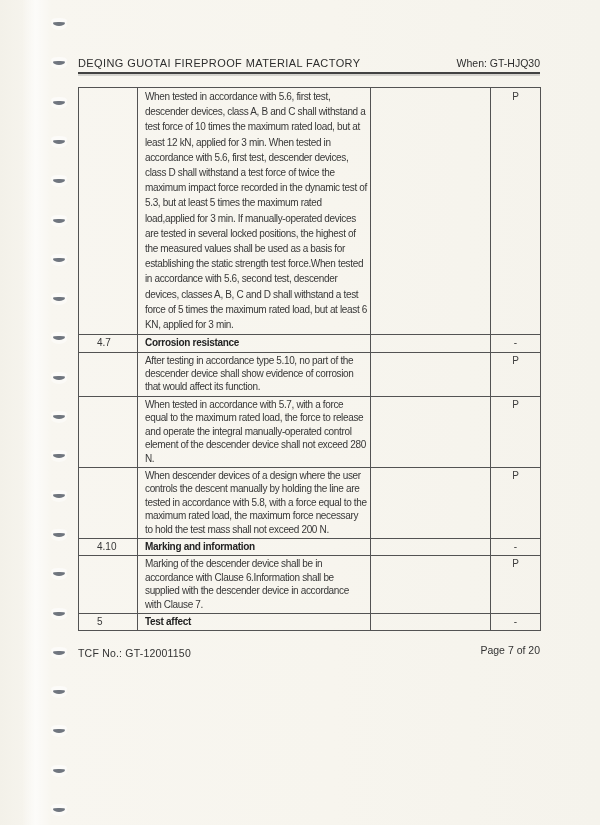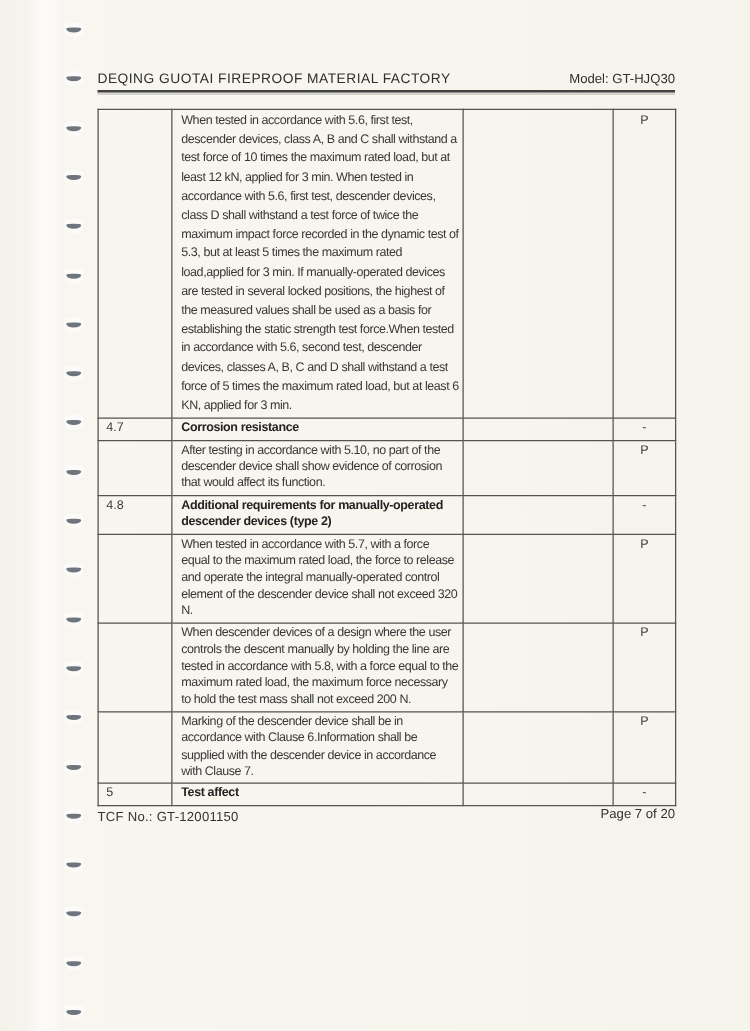--- a/index.html
+++ b/index.html
@@ -40,26 +40,26 @@
   }
   .head-table td.v{text-align:center;padding:0}
 
   .body-table{margin-top:7px}
   .body-table td{
     border:1.2px solid #535353;vertical-align:top;
     font-size:10px;line-height:13.4px;letter-spacing:-.35px;color:#383838;
     padding:1px 3px 2px 7px;
     margin-top:48px;
   }
-  .body-table td.clause-cell{padding-left:6px;letter-spacing:0}
+  .body-table td.clause-cell{padding-left:18px;letter-spacing:0}
   .body-table td.verdict-cell{text-align:center;letter-spacing:0;padding:1px 1px 2px;color:#3d3d3d}
   .body-table td.requirement-cell.bold{font-weight:bold;color:#232323;letter-spacing:-.3px}
   .body-table tr.first td{line-height:15.2px}
 
-  .doc-footer{display:flex;justify-content:space-between;align-items:flex-start;margin-top:3px}
+  .doc-footer{display:flex;justify-content:space-between;align-items:flex-start;margin-top:16px}
   .tcf{font-size:10.5px;color:#333;letter-spacing:.2px}
   .pageno{font-size:10.5px;color:#333;position:relative;top:-3px}
 </style>
 </head>
 <body>
 
 <div class="page">
 
   <div class="binding-strip" id="binding">
       <div class="hole" style="top: 22px;"></div>
@@ -82,21 +82,21 @@
       <div class="hole" style="top: 690.1px;"></div>
       <div class="hole" style="top: 729.4px;"></div>
       <div class="hole" style="top: 768.7px;"></div>
       <div class="hole" style="top: 808px;"></div>
     </div>
 
   <div class="content">
 
     <div class="doc-header">
       <span class="company">DEQING GUOTAI FIREPROOF MATERIAL FACTORY</span>
-      <span class="model">Model: GT-HJQ30</span>
+      <span class="model">When: GT-HJQ30</span>
     </div>
     <div class="header-rule"></div>
 
 
     <table class="body-table">
       <colgroup>
           <col class="c1">
           <col class="c2">
           <col class="c3">
           <col class="c4">
@@ -109,41 +109,41 @@
             <td class="verdict-cell">P</td>
           </tr>
           <tr>
             <td class="clause-cell bold">4.7</td>
             <td class="requirement-cell bold">Corrosion resistance</td>
             <td class="result-cell bold"></td>
             <td class="verdict-cell bold">-</td>
           </tr>
           <tr>
             <td class="clause-cell"></td>
-            <td class="requirement-cell">After testing in accordance with 5.10, no part of the descender device shall show evidence of corrosion that would affect its function.</td>
+            <td class="requirement-cell">After testing in accordance type 5.10, no part of the descender device shall show evidence of corrosion that would affect its function.</td>
             <td class="result-cell"></td>
             <td class="verdict-cell">P</td>
           </tr>
           <tr>
-            <td class="clause-cell bold">4.8</td>
-            <td class="requirement-cell bold">Additional requirements for manually-operated descender devices (type 2)</td>
-            <td class="result-cell bold"></td>
-            <td class="verdict-cell bold">-</td>
-          </tr>
-          <tr>
             <td class="clause-cell"></td>
-            <td class="requirement-cell">When tested in accordance with 5.7, with a force equal to the maximum rated load, the force to release and operate the integral manually-operated control element of the descender device shall not exceed 320 N.</td>
+            <td class="requirement-cell">When tested in accordance with 5.7, with a force equal to the maximum rated load, the force to release and operate the integral manually-operated control element of the descender device shall not exceed 280 N.</td>
             <td class="result-cell"></td>
             <td class="verdict-cell">P</td>
           </tr>
           <tr>
             <td class="clause-cell"></td>
             <td class="requirement-cell">When descender devices of a design where the user controls the descent manually by holding the line are tested in accordance with 5.8, with a force equal to the maximum rated load, the maximum force necessary to hold the test mass shall not exceed 200 N.</td>
             <td class="result-cell"></td>
             <td class="verdict-cell">P</td>
+          </tr>
+          <tr>
+            <td class="clause-cell bold">4.10</td>
+            <td class="requirement-cell bold">Marking and information</td>
+            <td class="result-cell bold"></td>
+            <td class="verdict-cell bold">-</td>
           </tr>
           <tr>
             <td class="clause-cell"></td>
             <td class="requirement-cell">Marking of the descender device shall be in accordance with Clause 6.Information shall be supplied with the descender device in accordance with Clause 7.</td>
             <td class="result-cell"></td>
             <td class="verdict-cell">P</td>
           </tr>
           <tr>
             <td class="clause-cell bold">5</td>
             <td class="requirement-cell bold">Test affect</td>

